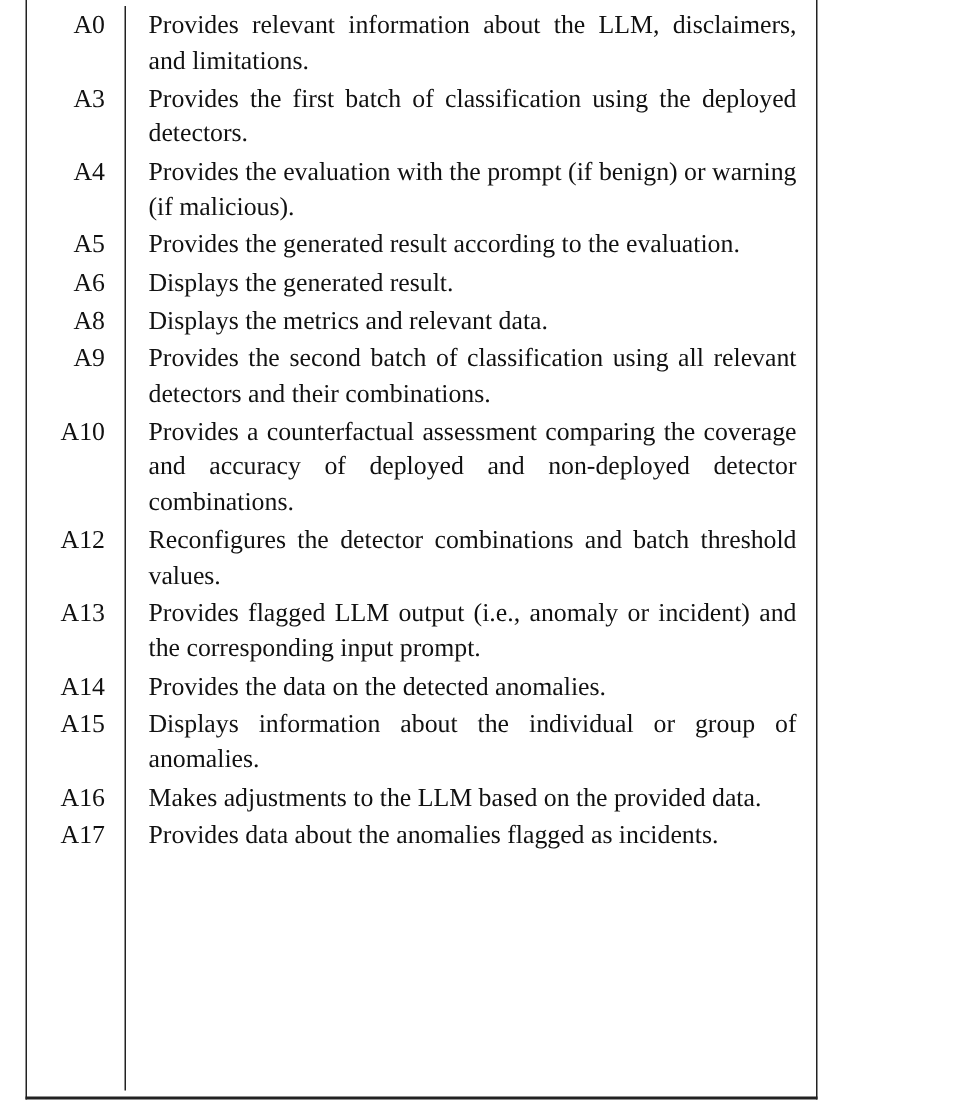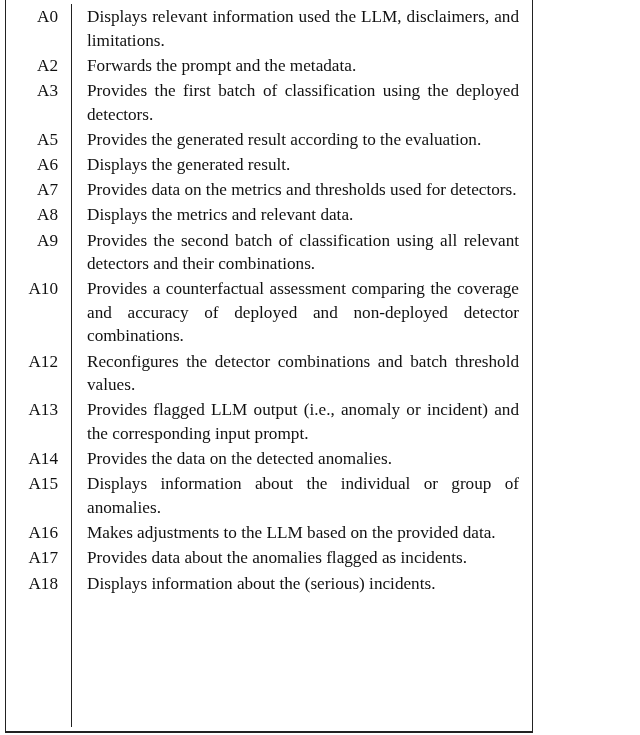--- a/index.html
+++ b/index.html
@@ -10,21 +10,21 @@
     body {
       width: 640px;
       height: 735px;
       overflow: hidden;
       position: relative;
       font-family: "Liberation Serif", "DejaVu Serif", serif;
       color: #111111;
     }
     .table-wrap {
       position: absolute;
-      left: 5px;
+      left: 17px;
       top: 0;
       width: 528px;
       height: 733px;
       border-left: 1.5px solid #222;
       border-right: 1.5px solid #222;
       border-bottom: 2px solid #222;
       box-sizing: border-box;
     }
     .divider {
       position: absolute;
@@ -65,41 +65,37 @@
 <div class="table-wrap">
   <div class="divider"></div>
   <table>
     <colgroup>
         <col class="c-id">
         <col class="c-desc">
       </colgroup>
     <tbody>
       <tr class="row">
           <td class="id">A0</td>
-          <td class="desc">Displays relevant information used the LLM, disclaimers, and limitations.</td>
-        </tr>
-      <tr class="row">
-          <td class="id">A2</td>
-          <td class="desc">Forwards the prompt and the metadata.</td>
+          <td class="desc">Provides relevant information about the LLM, disclaimers, and limitations.</td>
         </tr>
       <tr class="row">
           <td class="id">A3</td>
           <td class="desc">Provides the first batch of classification using the deployed de­tectors.</td>
+        </tr>
+      <tr class="row">
+          <td class="id">A4</td>
+          <td class="desc">Provides the evaluation with the prompt (if benign) or warning (if malicious).</td>
         </tr>
       <tr class="row">
           <td class="id">A5</td>
           <td class="desc">Provides the generated result according to the evaluation.</td>
         </tr>
       <tr class="row">
           <td class="id">A6</td>
           <td class="desc">Displays the generated result.</td>
-        </tr>
-      <tr class="row">
-          <td class="id">A7</td>
-          <td class="desc">Provides data on the metrics and thresholds used for detectors.</td>
         </tr>
       <tr class="row">
           <td class="id">A8</td>
           <td class="desc">Displays the metrics and relevant data.</td>
         </tr>
       <tr class="row">
           <td class="id">A9</td>
           <td class="desc">Provides the second batch of classification using all relevant de­tectors and their combinations.</td>
         </tr>
       <tr class="row">
@@ -123,19 +119,15 @@
           <td class="desc">Displays information about the individual or group of anomalies.</td>
         </tr>
       <tr class="row">
           <td class="id">A16</td>
           <td class="desc">Makes adjustments to the LLM based on the provided data.</td>
         </tr>
       <tr class="row">
           <td class="id">A17</td>
           <td class="desc">Provides data about the anomalies flagged as incidents.</td>
         </tr>
-      <tr class="row">
-          <td class="id">A18</td>
-          <td class="desc">Displays information about the (serious) incidents.</td>
-        </tr>
     </tbody>
   </table>
 </div>
 
 </body></html>

